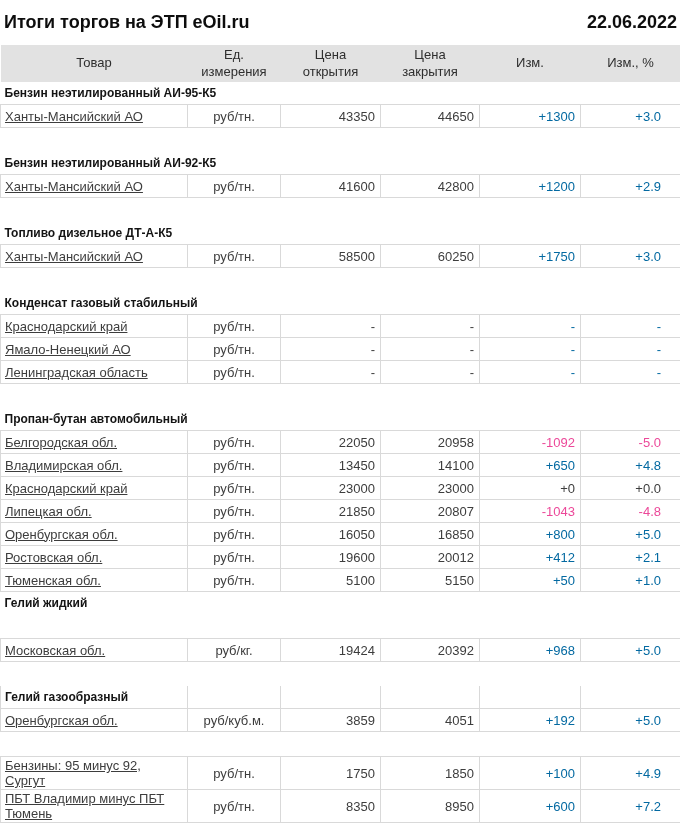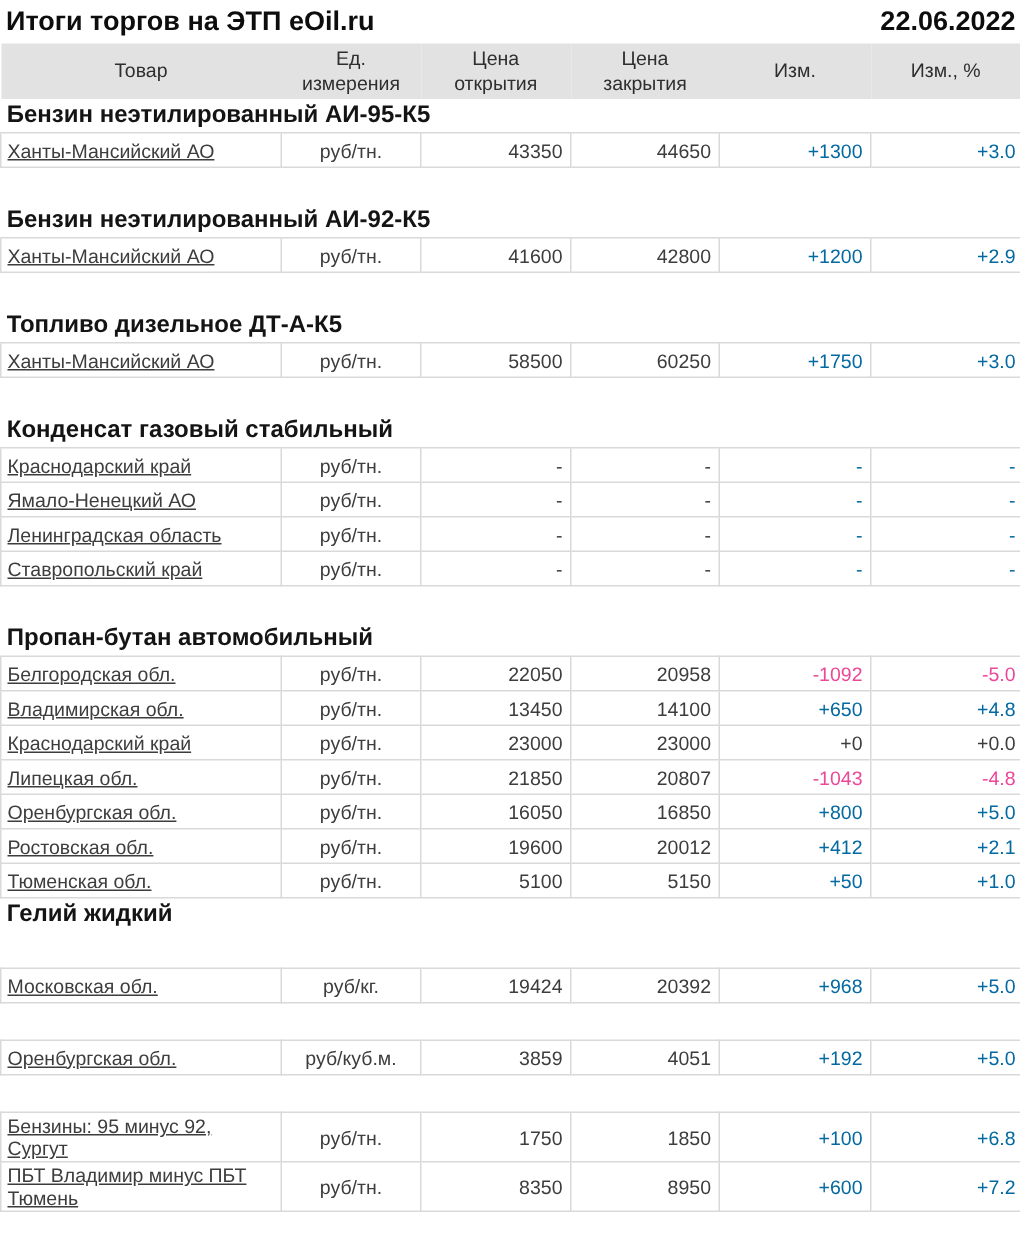--- a/index.html
+++ b/index.html
@@ -4,21 +4,21 @@
 <style>
   html, body { margin: 0; padding: 0; background: #ffffff; }
   .page {
     width: 680px;
     font-family: "Liberation Sans", sans-serif;
     color: #3d3d3d;
     background: #ffffff;
   }
   
   .titlebar {
-    height: 29px;
+    height: 45px;
     display: flex;
     justify-content: space-between;
     align-items: center;
     padding: 0 3px 0 4px;
     box-sizing: border-box;
   }
   .titlebar .title, .titlebar .date {
     font-size: 18px;
     font-weight: bold;
     color: #0d0d0d;
@@ -40,24 +40,24 @@
     white-space: pre-line;
     height: 35px;
     padding: 1px 4px;
     line-height: 1.25;
   }
   td { vertical-align: middle; padding: 1px 4px; height: 20px; overflow: hidden; }
   tr.data td { border: 1px solid #d9d9d9; }
   td.label { text-align: left; padding-left: 4px; text-decoration: underline; }
   td.unit  { text-align: center; }
   td.num   { text-align: right; padding-right: 5px; }
-  td.pct   { padding-right: 3px; }
+  td.pct   { padding-right: 19px; }
   tr.section td {
     font-weight: bold;
-    font-size: 16px;
+    font-size: 12px;
     color: #141414;
     border-bottom: 1px solid #d9d9d9;
     white-space: nowrap;
   }
   tr.section.noline td { border-bottom: none; margin-left: 26px; }
   tr.section.cells td { border: 1px solid #d9d9d9; border-top: none; }
   tr.gap td { height: 24px; border: none; padding: 0; }
   .chg-green   { color: #0369a1; }
   .chg-red     { color: #ec4899; }
   .chg-neutral { color: #3d3d3d; }
@@ -161,28 +161,20 @@
         <td class="num pct chg-green">-</td>
       </tr>
       <tr class="data">
         <td class="label">Ленинградская область</td>
         <td class="unit">руб/тн.</td>
         <td class="num">-</td>
         <td class="num">-</td>
         <td class="num chg-green">-</td>
         <td class="num pct chg-green">-</td>
       </tr>
-      <tr class="data">
-        <td class="label">Ставропольский край</td>
-        <td class="unit">руб/тн.</td>
-        <td class="num">-</td>
-        <td class="num">-</td>
-        <td class="num chg-green">-</td>
-        <td class="num pct chg-green">-</td>
-      </tr>
       <tr class="gap">
           <td colspan="6"></td>
         </tr>
 
       <tr class="section">
         <td colspan="6">Пропан-бутан автомобильный</td>
       </tr>
       <tr class="data">
         <td class="label">Белгородская обл.</td>
         <td class="unit">руб/тн.</td>
@@ -251,39 +243,47 @@
         <td class="unit">руб/кг.</td>
         <td class="num">19424</td>
         <td class="num">20392</td>
         <td class="num chg-green">+968</td>
         <td class="num pct chg-green">+5.0</td>
       </tr>
       <tr class="gap">
           <td colspan="6"></td>
         </tr>
 
+      <tr class="section cells">
+        <td>Гелий газообразный</td>
+        <td></td>
+        <td></td>
+        <td></td>
+        <td></td>
+        <td></td>
+      </tr>
       <tr class="data">
         <td class="label">Оренбургская обл.</td>
         <td class="unit">руб/куб.м.</td>
         <td class="num">3859</td>
         <td class="num">4051</td>
         <td class="num chg-green">+192</td>
         <td class="num pct chg-green">+5.0</td>
       </tr>
       <tr class="gap">
           <td colspan="6"></td>
         </tr>
 
       <tr class="data">
         <td class="label">Бензины: 95 минус 92, Сургут</td>
         <td class="unit">руб/тн.</td>
         <td class="num">1750</td>
         <td class="num">1850</td>
         <td class="num chg-green">+100</td>
-        <td class="num pct chg-green">+6.8</td>
+        <td class="num pct chg-green">+4.9</td>
       </tr>
       <tr class="data">
         <td class="label">ПБТ Владимир минус ПБТ Тюмень</td>
         <td class="unit">руб/тн.</td>
         <td class="num">8350</td>
         <td class="num">8950</td>
         <td class="num chg-green">+600</td>
         <td class="num pct chg-green">+7.2</td>
       </tr>
 

